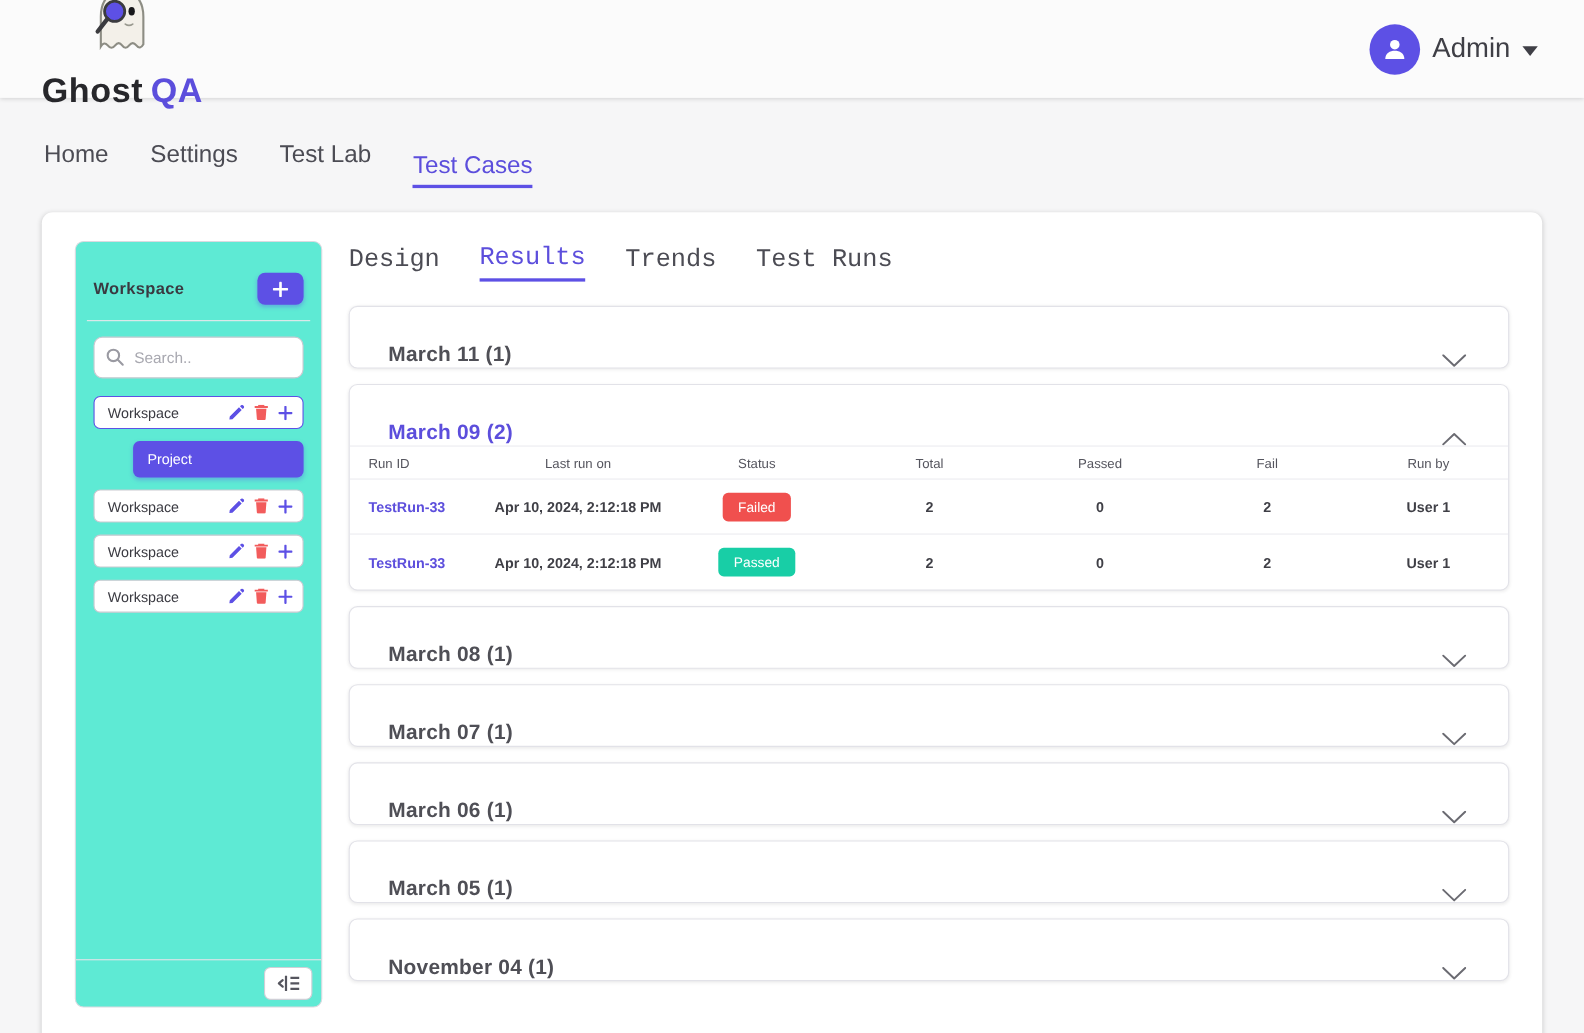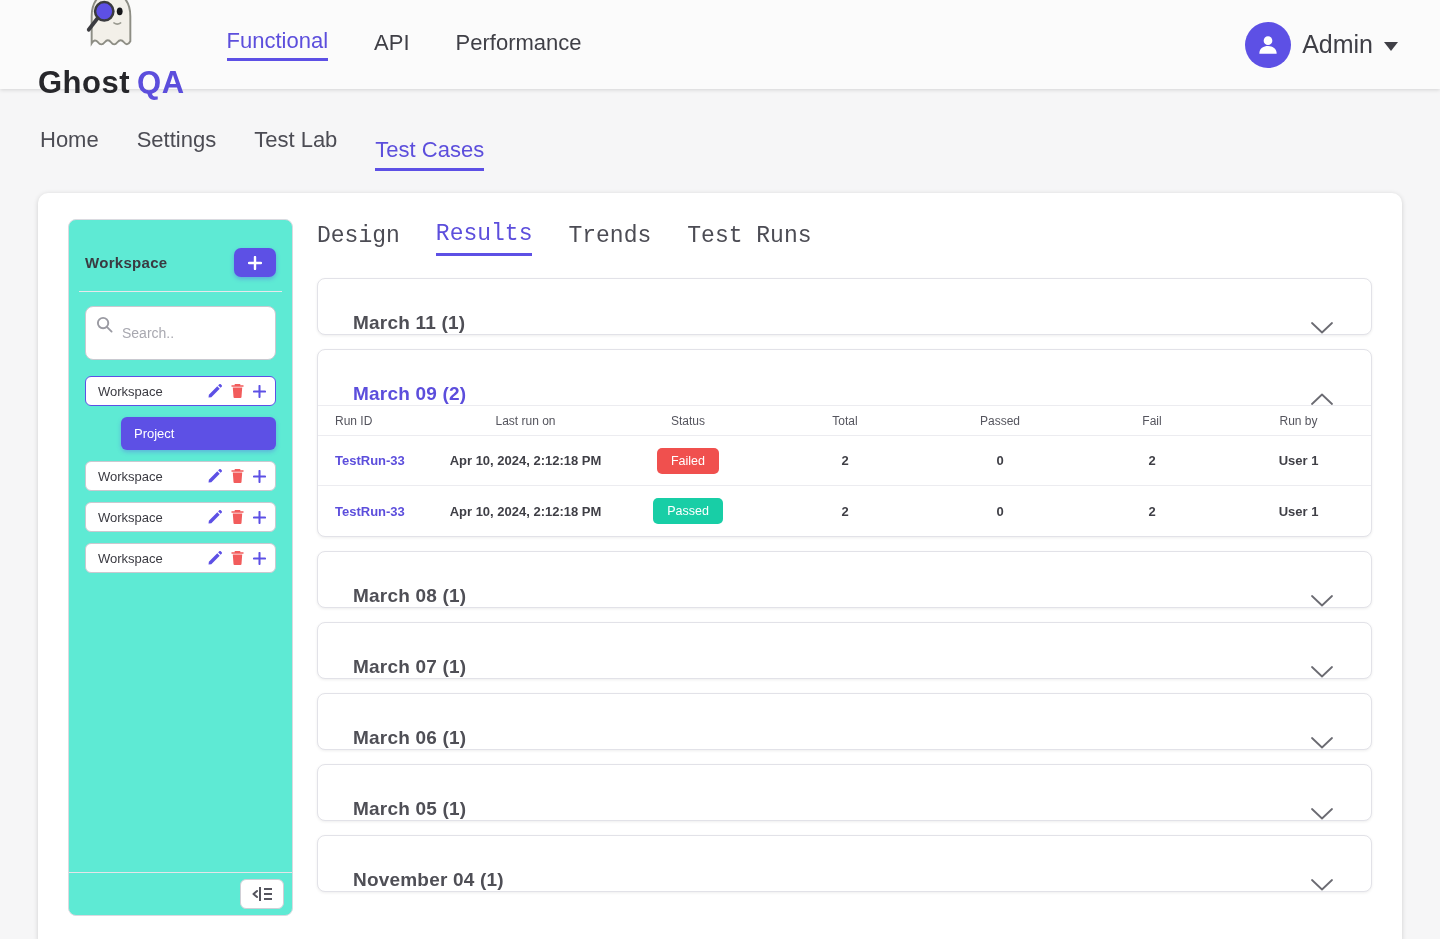--- a/index.html
+++ b/index.html
@@ -44,21 +44,21 @@
   
   .sidebar{width:225px;min-width:225px;height:697px;border:1px solid #dadae0;border-radius:8px;
     display:flex;flex-direction:column;background:#5eead4;}
   .sidebar-head{display:flex;align-items:center;justify-content:space-between;padding:28px 16px 14px 16px;}
   .sidebar-title{font-size:15px;font-weight:700;color:#3a3a41;letter-spacing:.3px;}
   .add-workspace-btn{width:42px;height:29px;background:var(--accent);border:none;border-radius:7px;
     color:#fff;font-size:18px;font-weight:700;cursor:pointer;display:flex;align-items:center;justify-content:center;
     box-shadow:0 2px 4px rgba(93,80,229,.4);}
   .sidebar-divider{border:none;border-top:1px solid #e8e8ec;margin:0 10px;}
   .search-wrap{margin:14px 16px 6px 16px;position:relative;}
-  .search-input{width:100%;height:54px;border:1px solid #c9c9d0;border-radius:8px;
+  .search-input{width:100%;height:38px;border:1px solid #c9c9d0;border-radius:8px;
     padding:0 10px 0 36px;font-size:14px;color:#555;outline:none;font-family:inherit;}
   .search-input::placeholder{color:#a8a8b0;}
   .search-icon{position:absolute;left:11px;top:10px;}
   .ws-list{padding:10px 16px 0 16px;display:flex;flex-direction:column;gap:11px;flex:1;}
   .ws-item{height:30px;border:1px solid #c9c9d0;border-radius:6px;display:flex;align-items:center;
     padding:0 9px 0 12px;cursor:pointer;background:#fff;}
   .ws-item.selected{border:1.5px solid var(--accent);}
   .ws-label{font-size:13px;color:#3a3a41;flex:1;}
   .ws-actions{display:flex;align-items:center;gap:9px;}
   .icon-btn{background:none;border:none;cursor:pointer;display:flex;align-items:center;padding:0;}
@@ -105,25 +105,20 @@
         <path d="M30 4 C16 4 10 15 10 28 L10 56 Q13 51 16.5 55 Q20 59.5 23.5 55 Q26.8 50.8 30 55 Q33.2 59.5 36.6 55 Q40 50.8 43.4 55 Q47 59.5 50 54 L50 28 C50 15 44 4 30 4 Z" fill="#f3f0e9" stroke="#8d8d84" stroke-width="2"></path>
         <ellipse cx="39" cy="23" rx="3" ry="4" fill="#17171a"></ellipse>
         <path d="M33 35 q3.5 2.5 7 0" stroke="#9a9a90" stroke-width="1.6" fill="none" stroke-linecap="round"></path>
         <circle cx="23" cy="23" r="9.5" fill="#5D50E5" stroke="#3b3b3f" stroke-width="2.6"></circle>
         <line x1="16.2" y1="30.1" x2="7" y2="42" stroke="#3b3b3f" stroke-width="4" stroke-linecap="round"></line>
       </svg>
     </span>
     <span class="brand-text"><span>Ghost</span><span class="qa">QA</span></span>
   </div>
 
-  <nav class="top-nav">
-    <a class="top-nav-item active">Functional</a>
-    <a class="top-nav-item">API</a>
-    <a class="top-nav-item">Performance</a>
-  </nav>
 
   <div class="user">
     <span class="avatar">
       <svg width="26" height="26" viewBox="0 0 24 24" fill="#fff">
         <circle cx="12" cy="8" r="4"></circle>
         <path d="M4 20 c0-5 4-7 8-7 s8 2 8 7 z"></path>
       </svg>
     </span>
     <span class="user-name">Admin</span>
     <span class="caret-down"></span>

